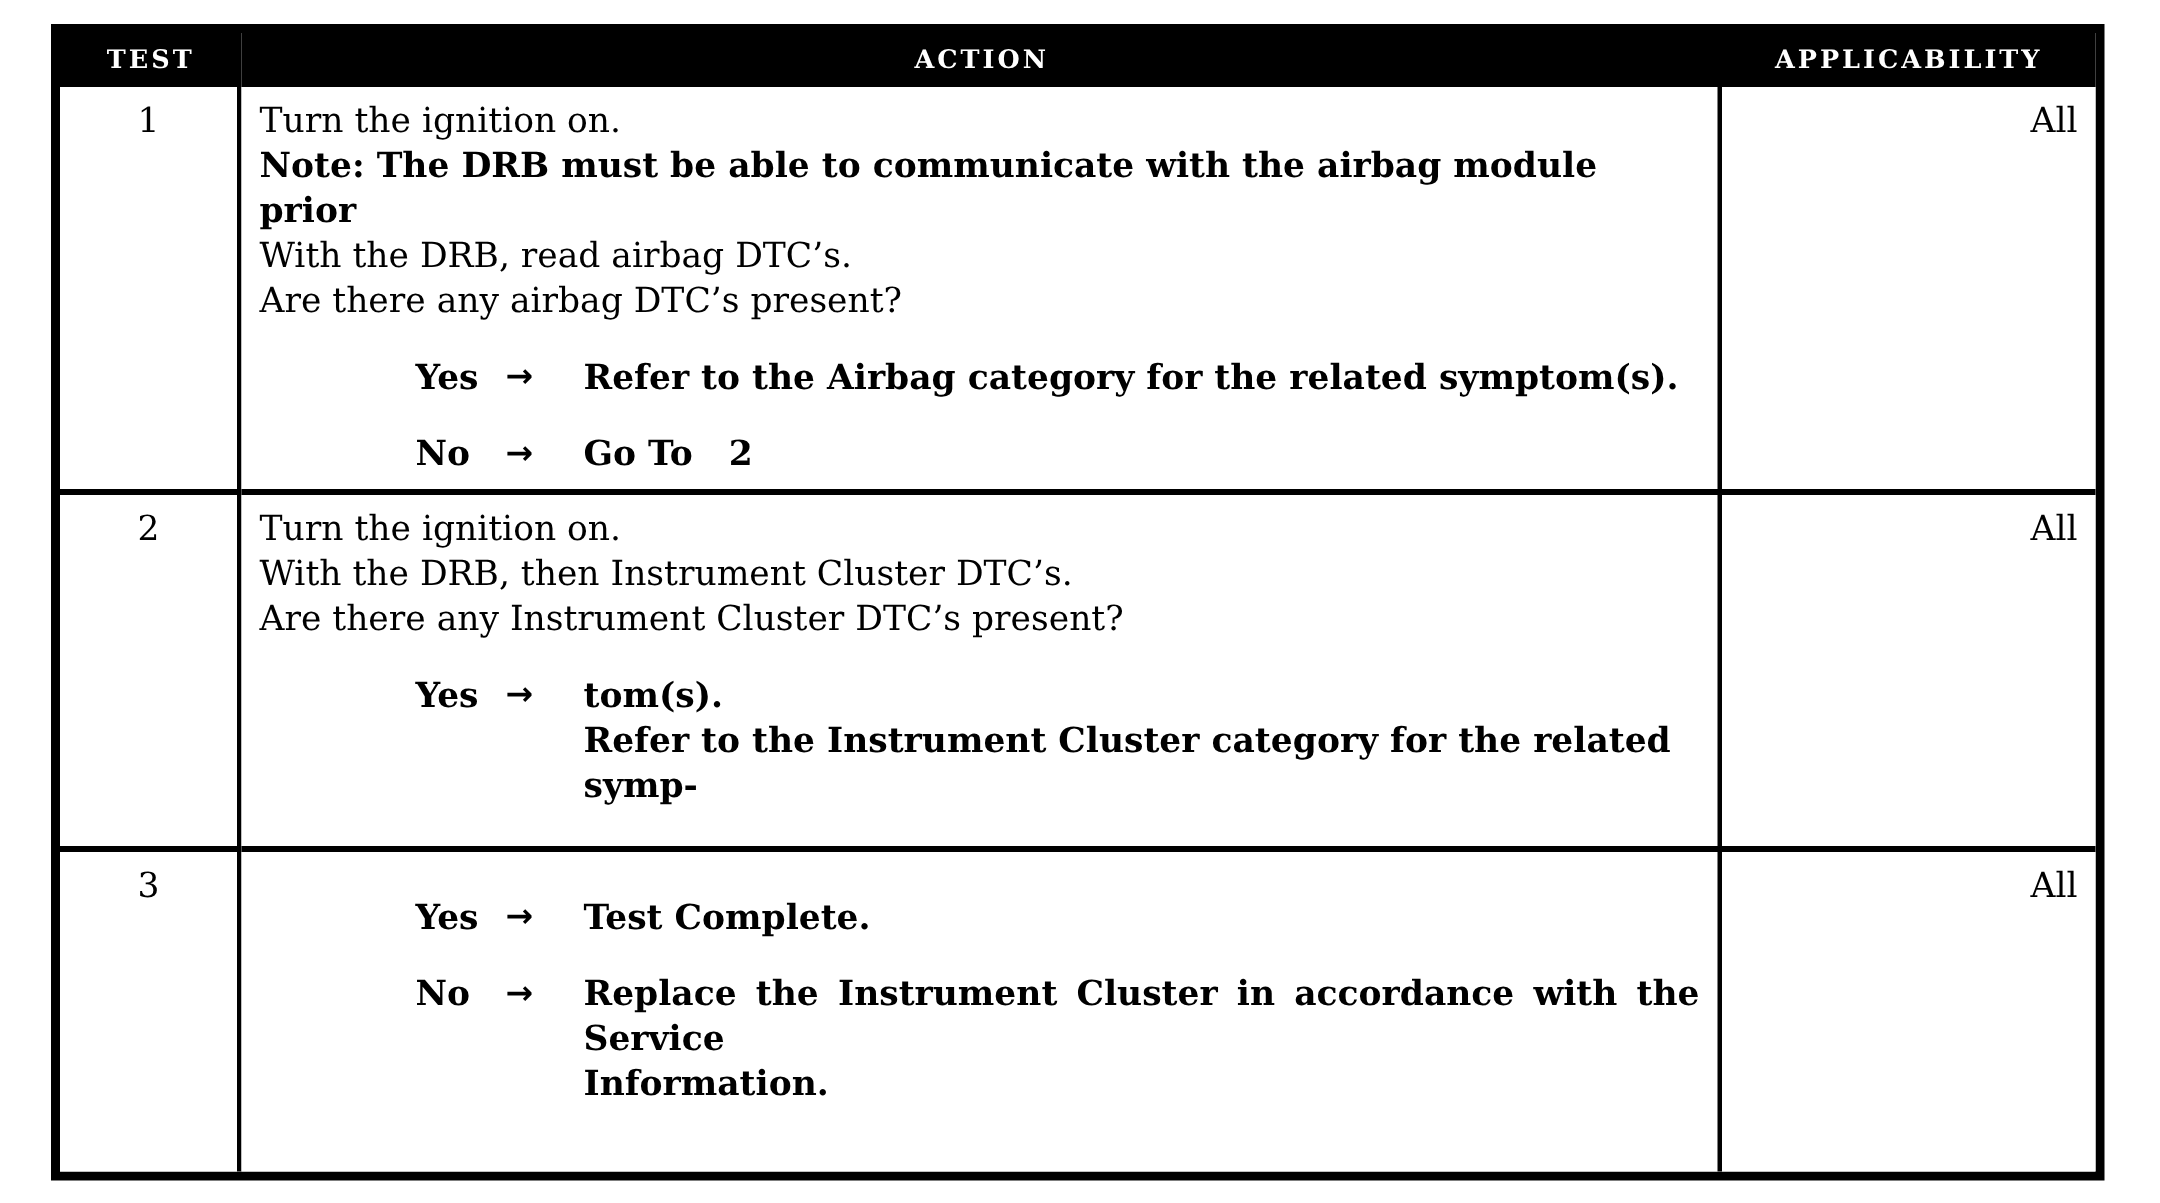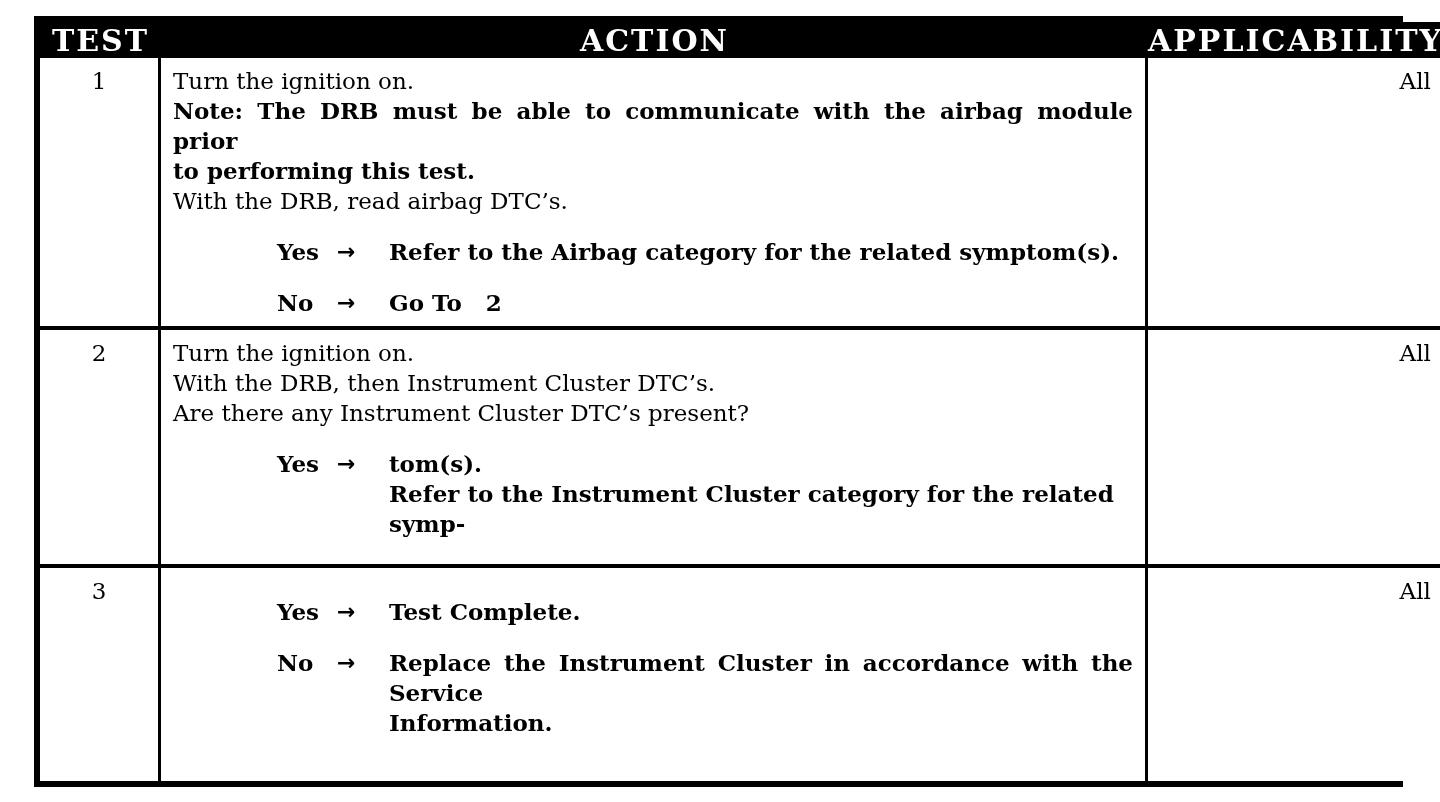--- a/index.html
+++ b/index.html
@@ -25,21 +25,21 @@
     grid-template-rows: 36px 272px 238px 1fr;
     background: #ffffff;
   }
   .hcell {
     background: #000000;
     color: #ffffff;
     display: flex;
     align-items: center;
     justify-content: center;
     font-weight: bold;
-    font-size: 30px;
+    font-size: 17px;
     letter-spacing: 2px;
   }
   .cell {
     box-sizing: border-box;
     background: #ffffff;
     padding: 8px 12px;
     font-size: 23px;
     line-height: 30px;
   }
   .colline { border-right: 3px solid #000000; }
@@ -76,24 +76,26 @@
     <div class="cell test-cell colline rowline">
       <div>1</div>
     </div>
     <div class="cell action-cell colline rowline">
       <div class="paras">
           <div class="para">
             <div class="line">Turn the ignition on.</div>
           </div>
           <div class="para bold">
             <div class="line">Note: The DRB must be able to communicate with the airbag module prior</div>
-            <div class="line">to performing this test.</div>
           </div>
           <div class="para">
             <div class="line">With the DRB, read airbag DTC’s.</div>
+          </div>
+          <div class="para">
+            <div class="line">Are there any airbag DTC’s present?</div>
           </div>
         </div>
       <div class="branches">
         <div class="branch">
           <div class="blabel">Yes</div>
           <div class="barrow">→</div>
           <div class="btext">
               <div class="line">Refer to the Airbag category for the related symptom(s).</div>
             </div>
         </div>

